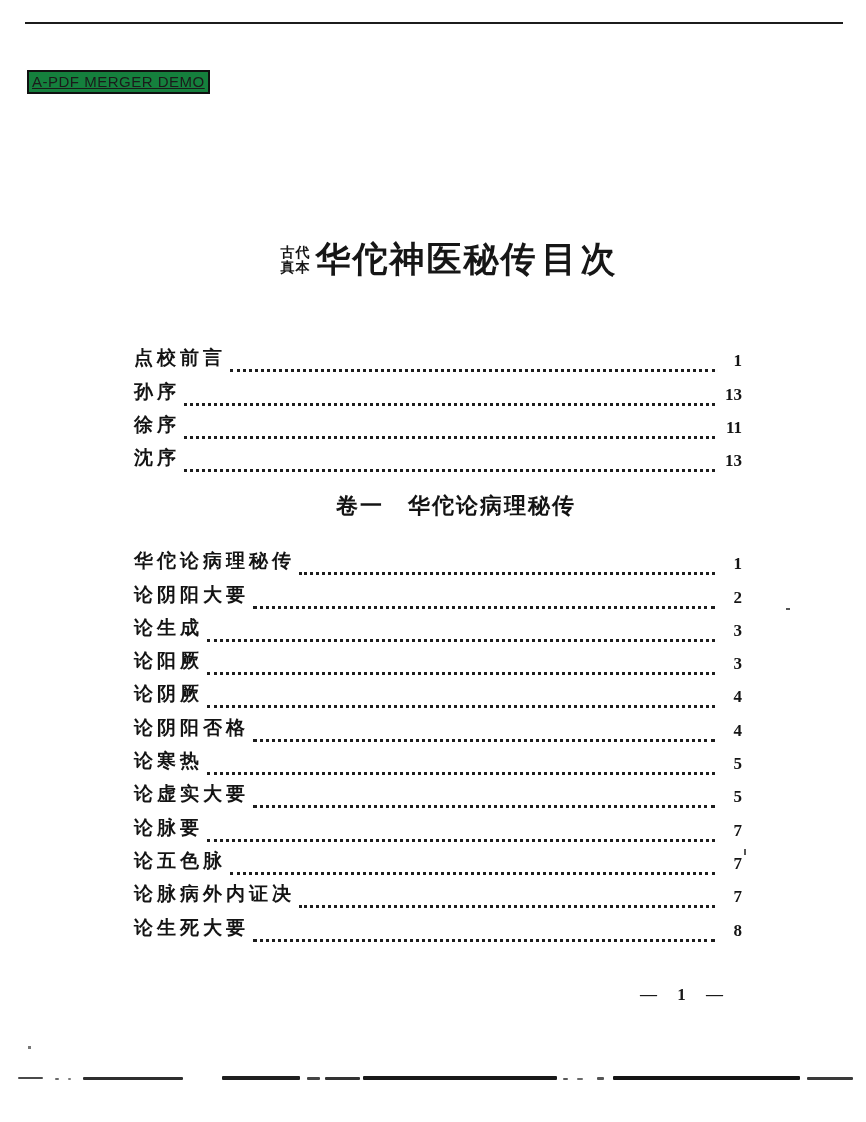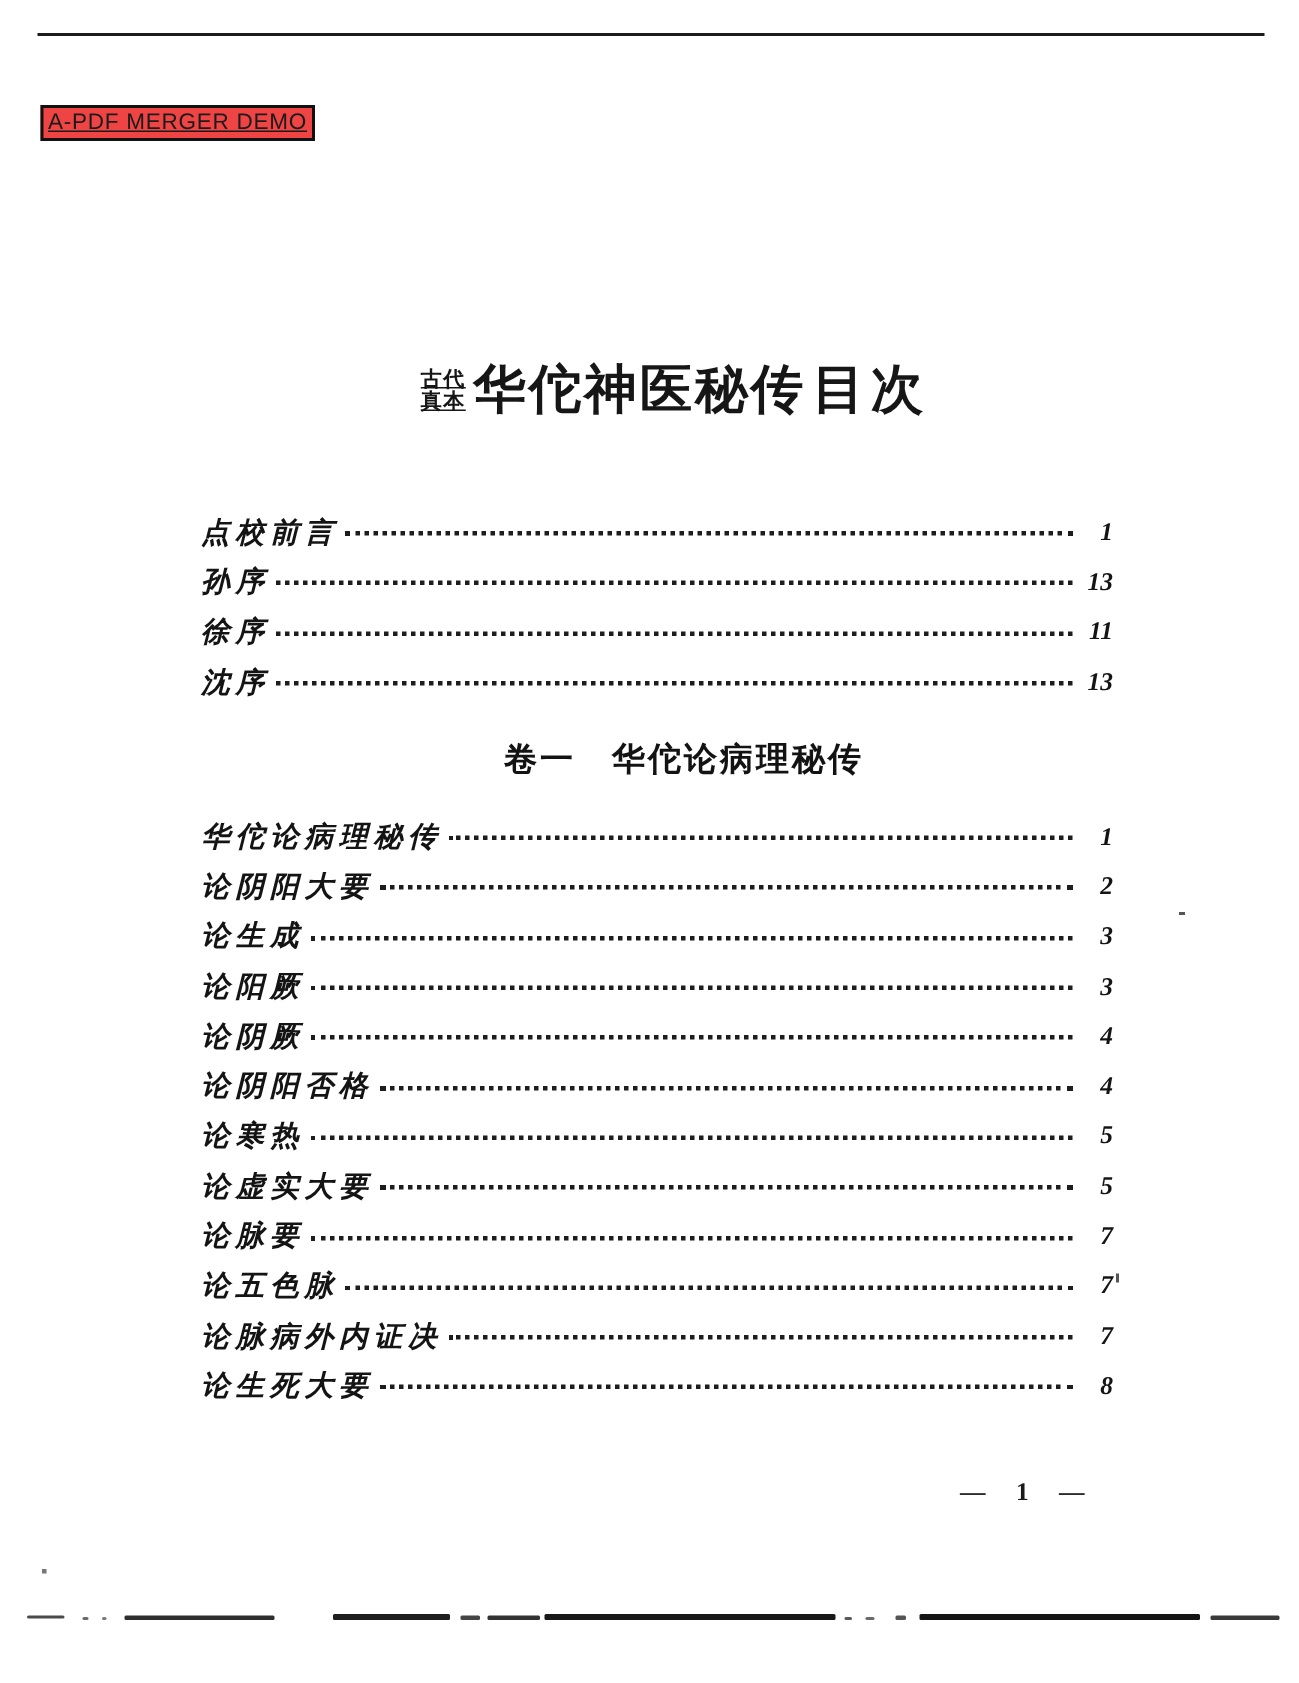--- a/index.html
+++ b/index.html
@@ -31,21 +31,21 @@
     left: 27px;
     top: 70px;
     border: 2px solid #111111;
     padding: 1px 3px 2px 3px;
     font-family: "Liberation Sans", sans-serif;
     font-size: 15px;
     line-height: 17px;
     color: #1b1b1b;
     text-decoration: underline;
     letter-spacing: 0.5px;
-    background: #ef4444;
+    background: #15803d;
     cursor: pointer;
   }
   
   .title-row {
     position: absolute;
     left: 0;
     top: 236px;
     width: 866px;
     text-align: center;
     transform: translateX(17px);
@@ -53,21 +53,20 @@
   }
   .title-prefix {
     display: inline-flex;
     flex-direction: column;
     vertical-align: 14px;
     font-size: 14px;
     line-height: 15px;
     font-weight: bold;
     letter-spacing: 1px;
     text-align: left;
-    text-decoration: underline;
   }
   .title-main {
     font-size: 35px;
     font-weight: bold;
     letter-spacing: 2px;
     margin-left: 1px;
   }
   .title-suffix {
     font-size: 35px;
     font-weight: 900;
@@ -77,22 +76,21 @@
   .toc {
     position: absolute;
     left: 134px;
     width: 608px;
   }
   .toc-front { top: 338px; }
   .toc-chapters { top: 541px; }
   .toc-row {
     height: 33.3px;
     display: flex;
-    align-items: center;
-    font-style: italic;
+    align-items: flex-end;
   }
   .toc-label {
     font-size: 19px;
     font-weight: bold;
     letter-spacing: 4px;
     white-space: nowrap;
     color: #141414;
   }
   .toc-leader {
     flex: 1;

